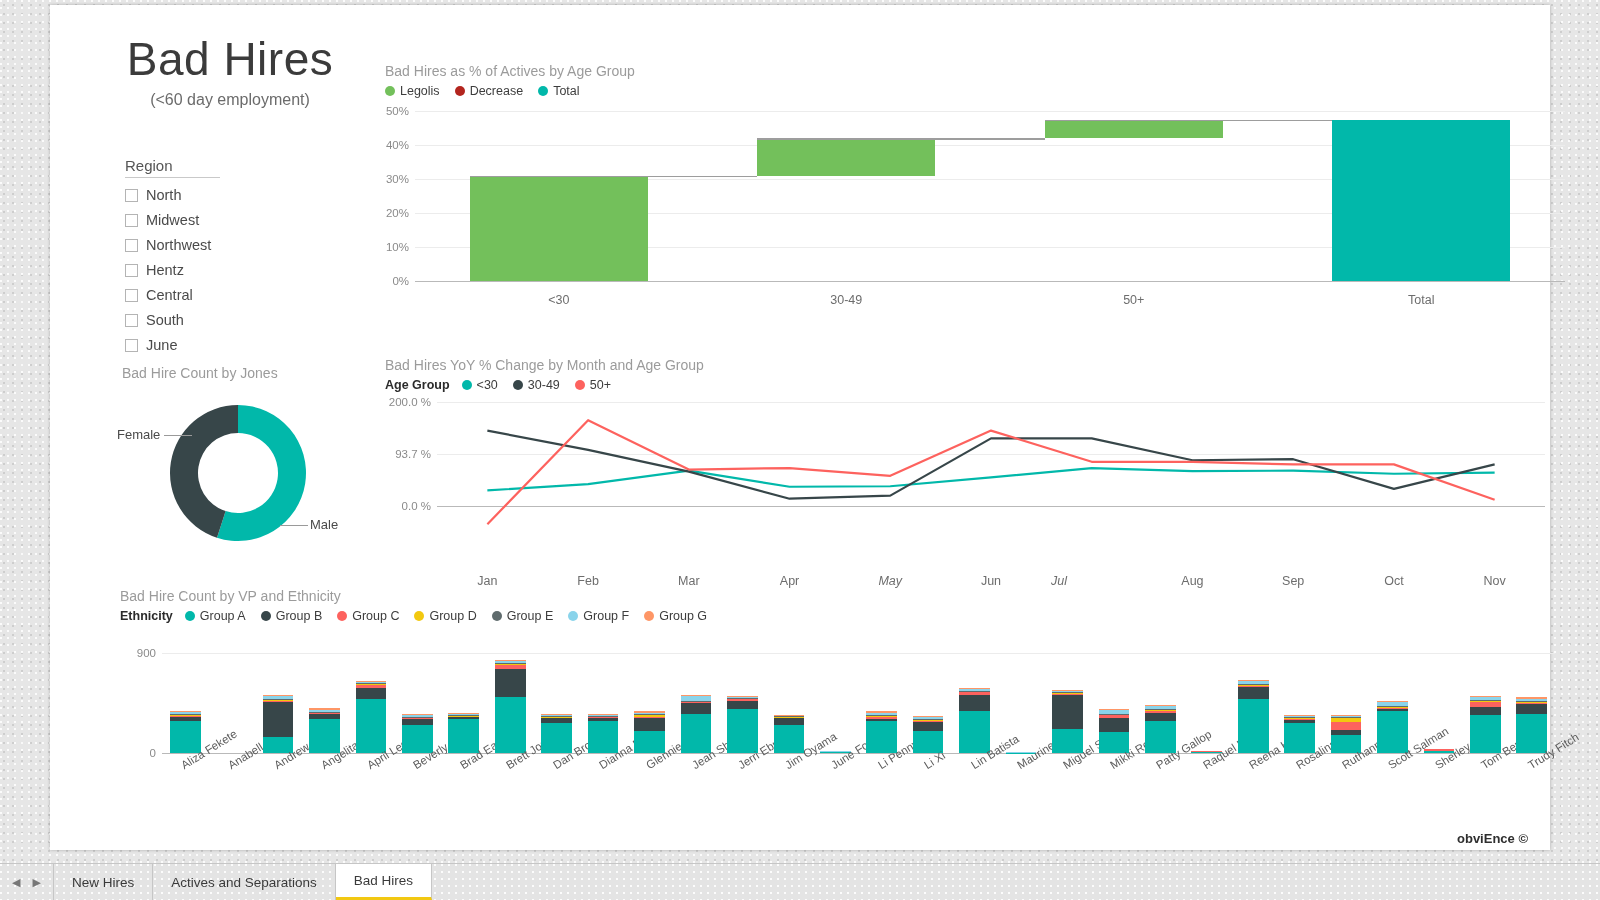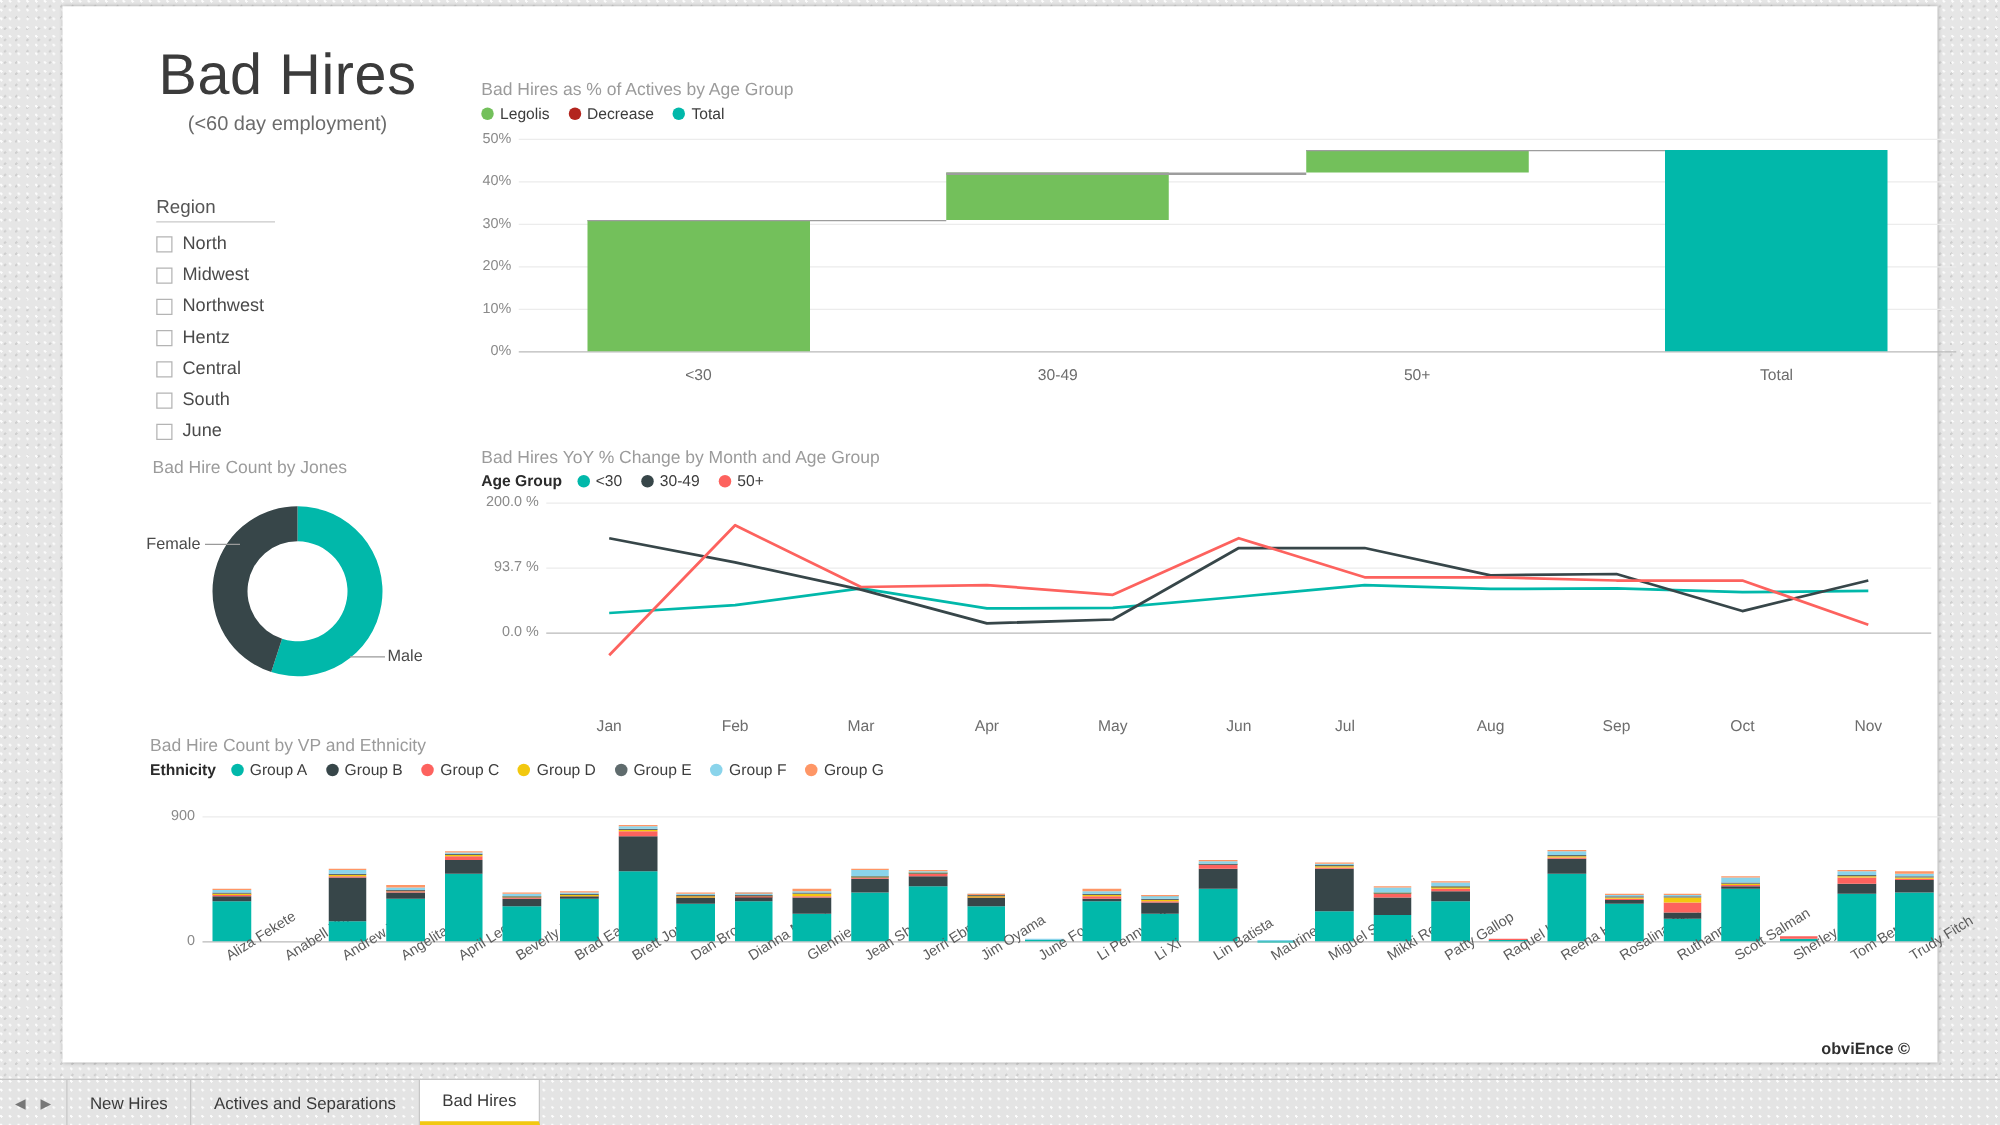--- a/index.html
+++ b/index.html
@@ -208,23 +208,23 @@
         <div class="ytick" style="top: 0px; left: -52px; width: 46px;">200.0 %</div>
         <svg width="1108" height="130" style="position: absolute; left: 0px; top: 0px; overflow: visible;">
           <polyline points="50.36363636363637,88.4 151.0909090909091,82.16 251.81818181818184,68.64 352.54545454545456,84.76 453.2727272727273,84.24000000000001 554,75.4 654.7272727272727,66.03999999999999 755.4545454545455,69.16 856.1818181818182,68.64 956.909090909091,71.75999999999999 1057.6363636363637,70.72" fill="none" stroke="#01b8aa" stroke-width="2.2" stroke-linejoin="round"></polyline>
           <polyline points="50.36363636363637,28.599999999999994 151.0909090909091,47.84 251.81818181818184,69.68 352.54545454545456,96.72 453.2727272727273,93.6 554,36.400000000000006 654.7272727272727,36.400000000000006 755.4545454545455,58.239999999999995 856.1818181818182,57.19999999999999 956.909090909091,86.84 1057.6363636363637,62.39999999999999" fill="none" stroke="#374649" stroke-width="2.2" stroke-linejoin="round"></polyline>
           <polyline points="50.36363636363637,122.2 151.0909090909091,18.200000000000003 251.81818181818184,67.6 352.54545454545456,66.03999999999999 453.2727272727273,73.84 554,28.599999999999994 654.7272727272727,59.8 755.4545454545455,59.8 856.1818181818182,62.39999999999999 956.909090909091,62.39999999999999 1057.6363636363637,97.75999999999999" fill="none" stroke="#fd625e" stroke-width="2.2" stroke-linejoin="round"></polyline>
         </svg>
         <div class="xtick" style="left: 50.3636px; top: 172px;">Jan</div>
         <div class="xtick" style="left: 151.091px; top: 172px;">Feb</div>
         <div class="xtick" style="left: 251.818px; top: 172px;">Mar</div>
         <div class="xtick" style="left: 352.545px; top: 172px;">Apr</div>
-        <div class="xtick" style="left: 453.273px; top: 172px;">May</div>
+        <div class="xtick" style="left: 453.273px; top: 172px; font-style: italic;">May</div>
         <div class="xtick" style="left: 554px; top: 172px;">Jun</div>
-        <div class="xtick" style="left: 639px; top: 172px;">Jul</div>
+        <div class="xtick" style="left: 622px; top: 172px; font-style: italic;">Jul</div>
         <div class="xtick" style="left: 755.455px; top: 172px;">Aug</div>
         <div class="xtick" style="left: 856.182px; top: 172px;">Sep</div>
         <div class="xtick" style="left: 956.909px; top: 172px;">Oct</div>
         <div class="xtick" style="left: 1057.64px; top: 172px;">Nov</div>
       </div>
   </div>
 
   <div class="barchart">
     <div class="vis-title">Bad Hire Count by VP and Ethnicity</div>
     <div class="legend" id="bc-legend">

